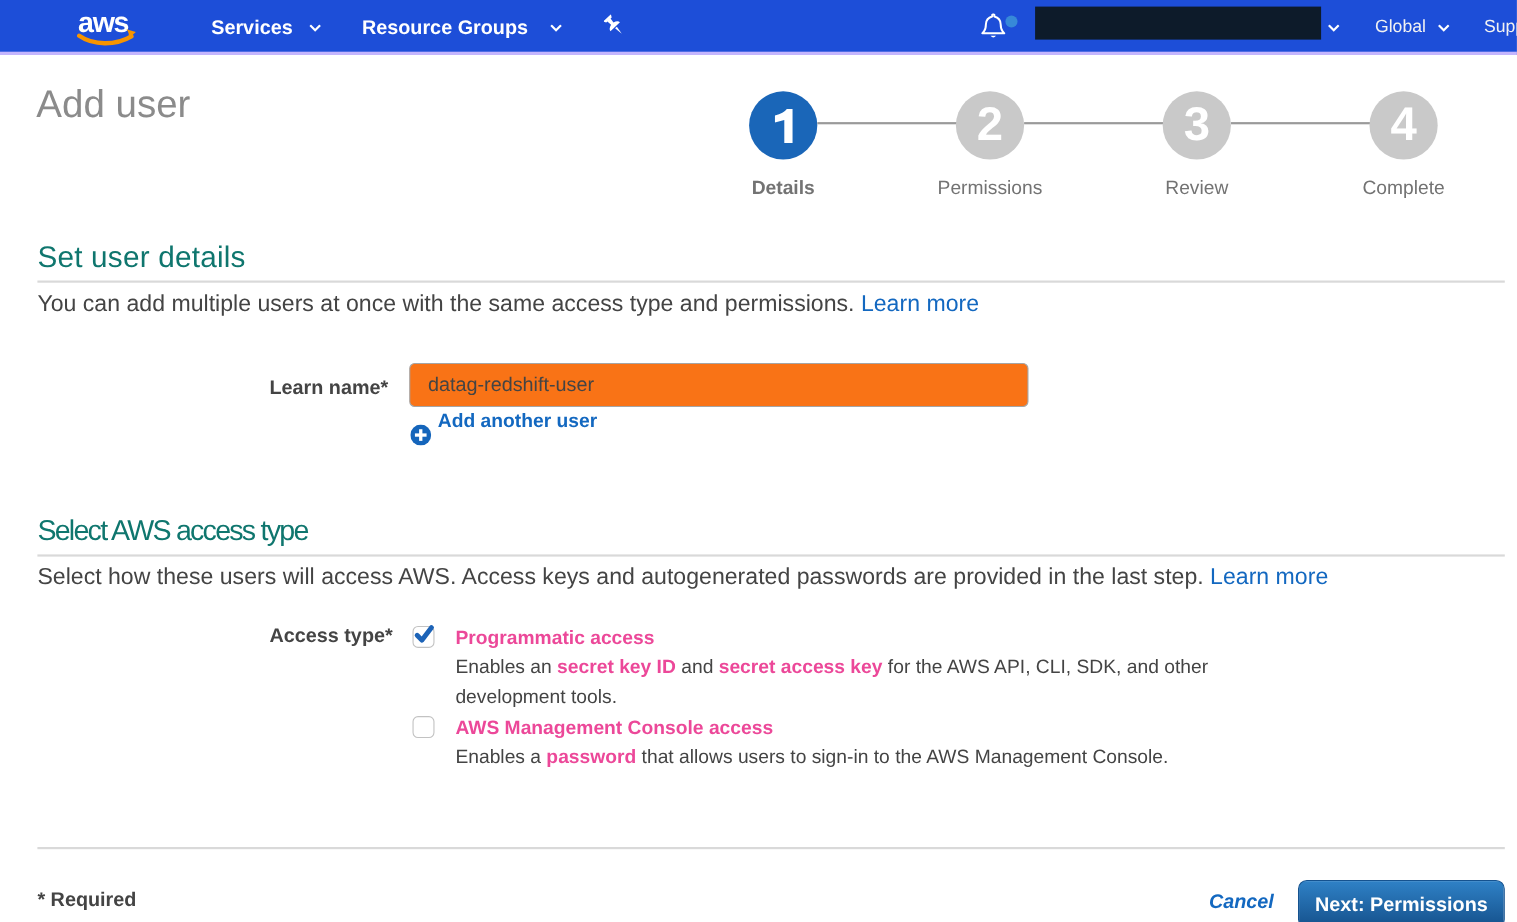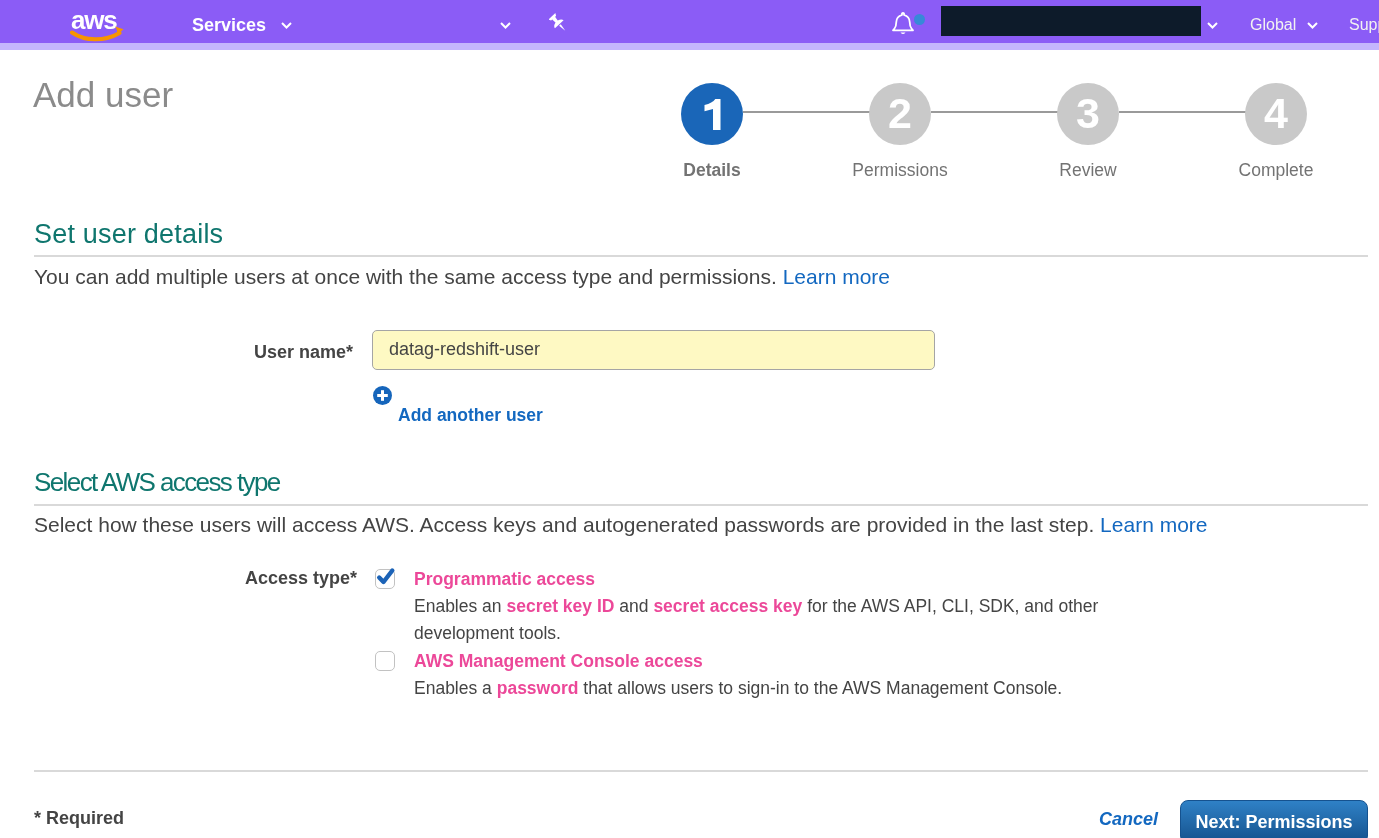--- a/index.html
+++ b/index.html
@@ -1,21 +1,21 @@
 <!DOCTYPE html>
 <html><head>
 <meta charset="utf-8">
 <style>
 * { margin:0; padding:0; box-sizing:border-box; }
 html,body { width:1379px; height:838px; overflow:hidden; background:#fff;
   font-family:"Liberation Sans", sans-serif; }
 .abs { position:absolute; }
 
 #nav { position:absolute; left:0; top:0; width:1379px; height:50px;
-  background:#8b5cf6; border-bottom:7px solid #c4b5fd; }
+  background:#1d4ed8; border-bottom:3px solid #c4b5fd; }
 .navtxt { position:absolute; color:#fff; font-weight:bold; font-size:18px; line-height:50px; top:0; }
 .navlight { position:absolute; color:#f2f2f2; font-size:16px; line-height:50px; top:0; font-weight:normal;}
 .chev { position:absolute; width:11px; height:7px; }
 #acctbox { position:absolute; left:941px; top:6px; width:260px; height:30px; background:#0d1b2a; }
 
 #title { position:absolute; left:33px; top:75px; font-size:35px; color:#8b8b8b; }
 
 .circle { position:absolute; width:62px; height:62px; border-radius:50%;
   top:83px; color:#fff; font-weight:bold; font-size:43px; text-align:center; line-height:61px; }
 .c-on  { background:#1a66b8; }
@@ -23,23 +23,23 @@
 .stepline { position:absolute; top:111px; height:2px; background:#9a9a9a; }
 .steplabel { position:absolute; top:160px; width:160px; text-align:center;
   font-size:17.5px; color:#737373; }
 
 .h2 { position:absolute; left:34px; font-size:26px; color:#0f766e; }
 .rule { position:absolute; left:34px; width:1334px; height:2px; background:#d9d9d9; }
 .para { position:absolute; left:34px; font-size:21px; color:#444; }
 a.lm { color:#1368c0; text-decoration:none; }
 .lbl { position:absolute; font-size:18px; font-weight:bold; color:#444; text-align:right; }
 #uinput { position:absolute; left:372px; top:330px; width:563px; height:40px;
-  border:1px solid #a5a5a5; border-radius:5px; background:#fef9c3;
+  border:1px solid #a5a5a5; border-radius:5px; background:#f97316;
   font-size:18px; color:#444; line-height:37px; padding-left:16px; }
-#addanother { position:absolute; left:398px; top:405px; font-size:17.5px; font-weight:bold; color:#1368c0; }
+#addanother { position:absolute; left:398px; top:372px; font-size:17.5px; font-weight:bold; color:#1368c0; }
 #plusicon { position:absolute; left:373px; top:386px; }
 .cb { position:absolute; left:375px; width:20px; height:20px; border:1px solid #c2c2c2;
   border-radius:5px; background:#fff; }
 .opt { position:absolute; left:414px; font-size:17.5px; color:#444; line-height:27.3px; }
 .opt b { color:#ec4899; }
 
 #req { position:absolute; left:34px; top:808px; font-size:18px; font-weight:bold; color:#444; }
 #cancel { position:absolute; left:1099px; top:809px; font-size:18px; font-weight:bold; color:#1368c0;font-style:italic; }
 #nextbtn { position:absolute; left:1180px; top:800px; width:188px; height:44px;
   border-radius:8px; background:linear-gradient(#2f81c6, #15518c);
@@ -52,20 +52,21 @@
 
   <svg class="abs" style="left:70px; top:6px;" width="56" height="38" viewBox="0 0 56 38">
     <text x="1" y="23" font-family="Liberation Sans" font-size="26" font-weight="bold" fill="#fff" letter-spacing="-1.2">aws</text>
     <path d="M2 26.5 C 15 35.5, 35 35.5, 49.5 27" stroke="#f79400" stroke-width="4" fill="none" stroke-linecap="round"></path>
     <path d="M45 20.5 L 53.5 23.2 L 46.5 29.5 C 47.8 26.5 47.2 23.2 45 20.5 Z" fill="#f79400"></path>
   </svg>
   <div class="navtxt" style="left:192px;">Services</div>
   <svg class="chev" style="left:281px; top:22px;" viewBox="0 0 11 7">
       <path d="M1 1 L5.5 5.5 L10 1" stroke="#fff" stroke-width="2" fill="none"></path>
     </svg>
+  <div class="navtxt" style="left:329px;">Resource Groups</div>
   <svg class="chev" style="left:500px; top:22px;" viewBox="0 0 11 7">
       <path d="M1 1 L5.5 5.5 L10 1" stroke="#fff" stroke-width="2" fill="none"></path>
     </svg>
 
   <svg class="abs" style="left:549px; top:13px;" width="20" height="23" viewBox="0 0 20 23">
     <g transform="rotate(-43 10 11)">
       <path d="M5.2 0.5 h9.6 l-1.4 2.6 h-1.4 l-.5 4.4 q4.2 1.2 4.4 3.9 l-11.8 0 q.2-2.7 4.4-3.9 l-.5-4.4 h-1.4 Z" fill="#fff"></path>
       <path d="M8.9 12.4 l1.1 7.8 l1.1-7.8 Z" fill="#fff"></path>
     </g>
   </svg>
@@ -100,21 +101,21 @@
 <div class="circle c-off" style="left:1057px;">3</div>
 <div class="circle c-off" style="left:1245px;">4</div>
 <div class="steplabel" style="left:632px; font-weight:bold;">Details</div>
 <div class="steplabel" style="left:820px;">Permissions</div>
 <div class="steplabel" style="left:1008px;">Review</div>
 <div class="steplabel" style="left:1196px;">Complete</div>
 
 <div class="h2" style="top:219px; font-size:27px; letter-spacing:0.2px;">Set user details</div>
 <div class="rule" style="top:255px;"></div>
 <div class="para" style="top:265px;">You can add multiple users at once with the same access type and permissions. <a class="lm" href="#">Learn more</a></div>
-<div class="lbl" style="left:203px; top:342px; width:150px;">User name*</div>
+<div class="lbl" style="left:203px; top:342px; width:150px;">Learn name*</div>
 <div id="uinput">datag-redshift-user</div>
 <svg id="plusicon" width="19" height="19" viewBox="0 0 19 19">
   <circle cx="9.5" cy="9.5" r="9.5" fill="#1565bb"></circle>
   <rect x="8" y="4.2" width="3" height="10.6" fill="#fff"></rect>
   <rect x="4.2" y="8" width="10.6" height="3" fill="#fff"></rect>
 </svg>
 <div id="addanother">Add another user</div>
 
 <div class="h2" style="top:467px; letter-spacing:-1.6px;">Select AWS access type</div>
 <div class="rule" style="top:504px;"></div>

